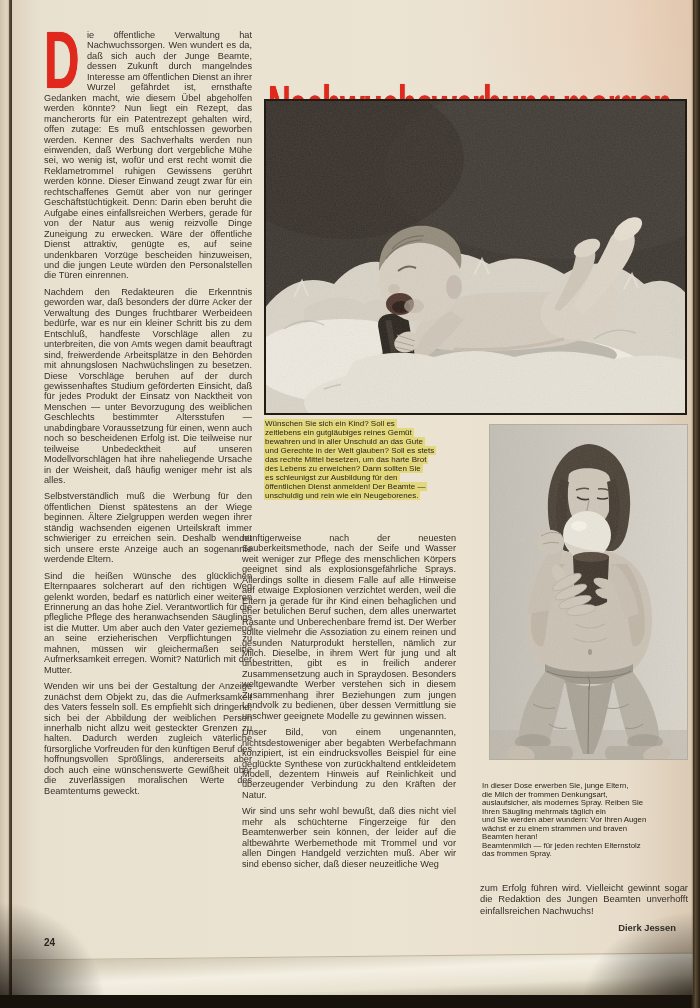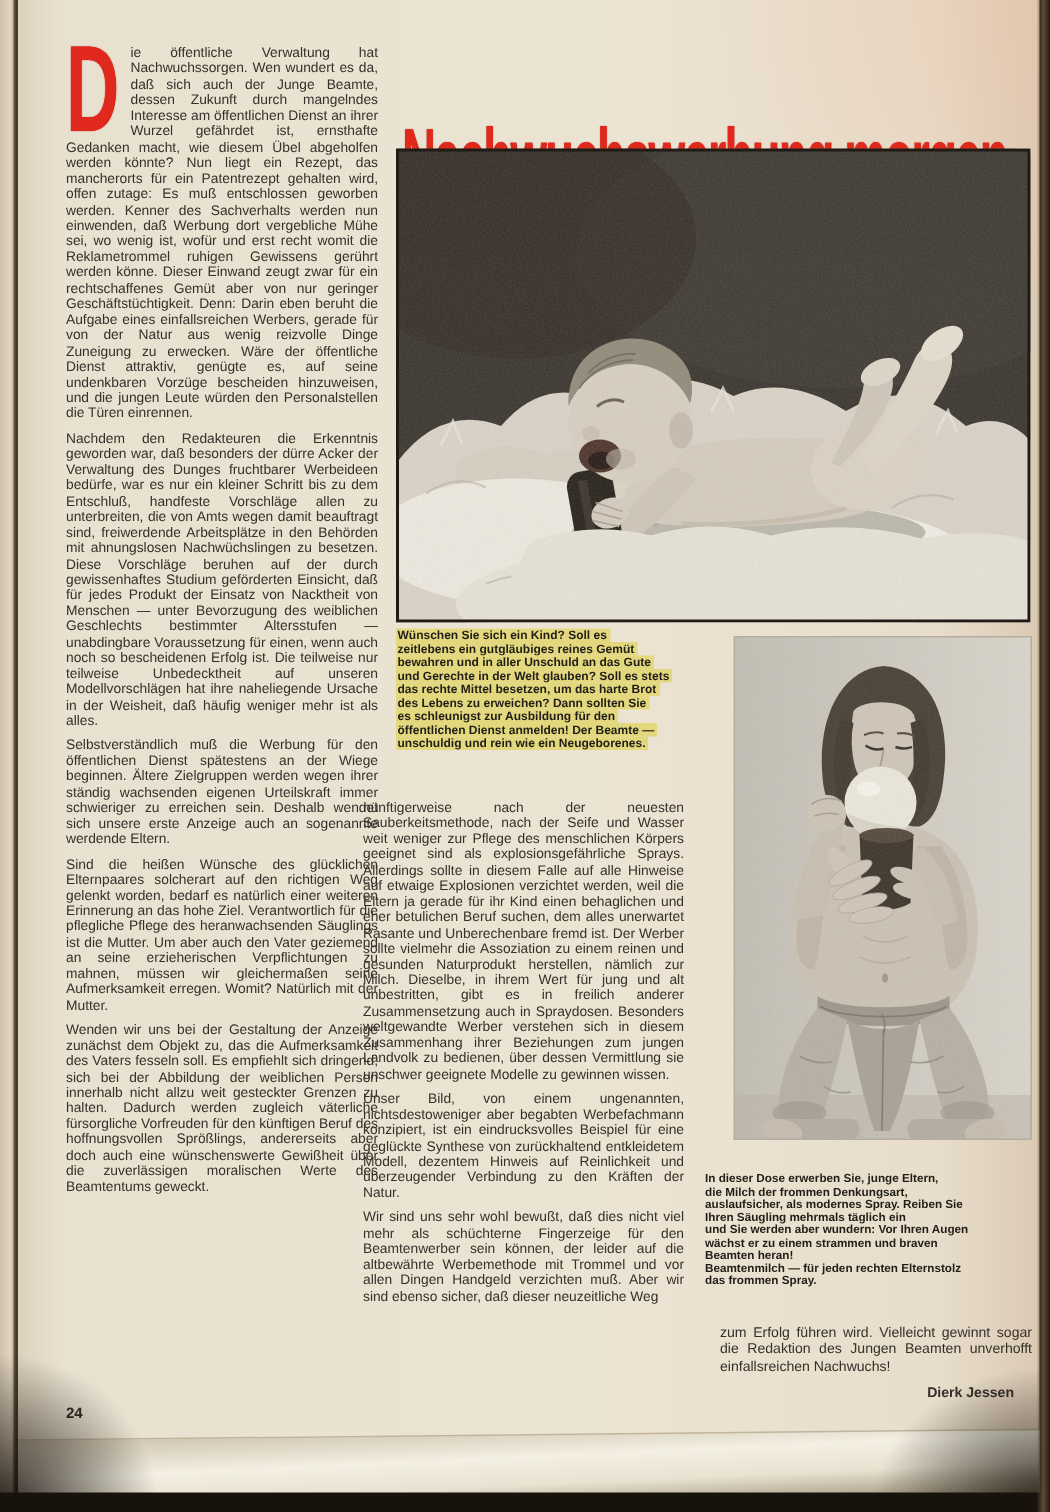--- a/index.html
+++ b/index.html
@@ -42,23 +42,23 @@
   .dropcap{float:left;width:37px;height:53px;margin:3px 6px 0 0;
     font-size:82px;line-height:53px;font-weight:bold;color:#e1281d;
     transform:scaleX(.6);transform-origin:left center;text-shadow:0 0 1px #a81a10;}
 
   
   .photo{position:absolute;display:block;}
   .baby{left:252px;top:99px;width:423px;height:316px;}
   .woman{left:477px;top:424px;width:199px;height:336px;}
 
   
-  .caption{position:absolute;font-weight:bold;color:#211e18;}
+  .caption{position:absolute;font-weight:normal;color:#211e18;}
   .cap-baby{left:252px;top:419px;width:218px;font-size:8px;line-height:9px;}
-  .cap-spray{left:458px;top:782px;width:212px;font-size:7.8px;line-height:8.5px;}
+  .cap-spray{left:470px;top:782px;width:212px;font-size:7.8px;line-height:8.5px;}
   .cap-line{display:block;}
   .cap-baby .cap-text{background:rgba(225,213,105,.8);padding:0 2px 0 1px;}
 
   .byline{margin-top:5px;text-align:right;padding-right:12px;font-weight:bold;}
   .pagenum{position:absolute;left:32px;top:937px;font-size:10px;font-weight:bold;color:#2e2a24;}
 </style>
 </head>
 <body>
 
 <div class="viewport">

